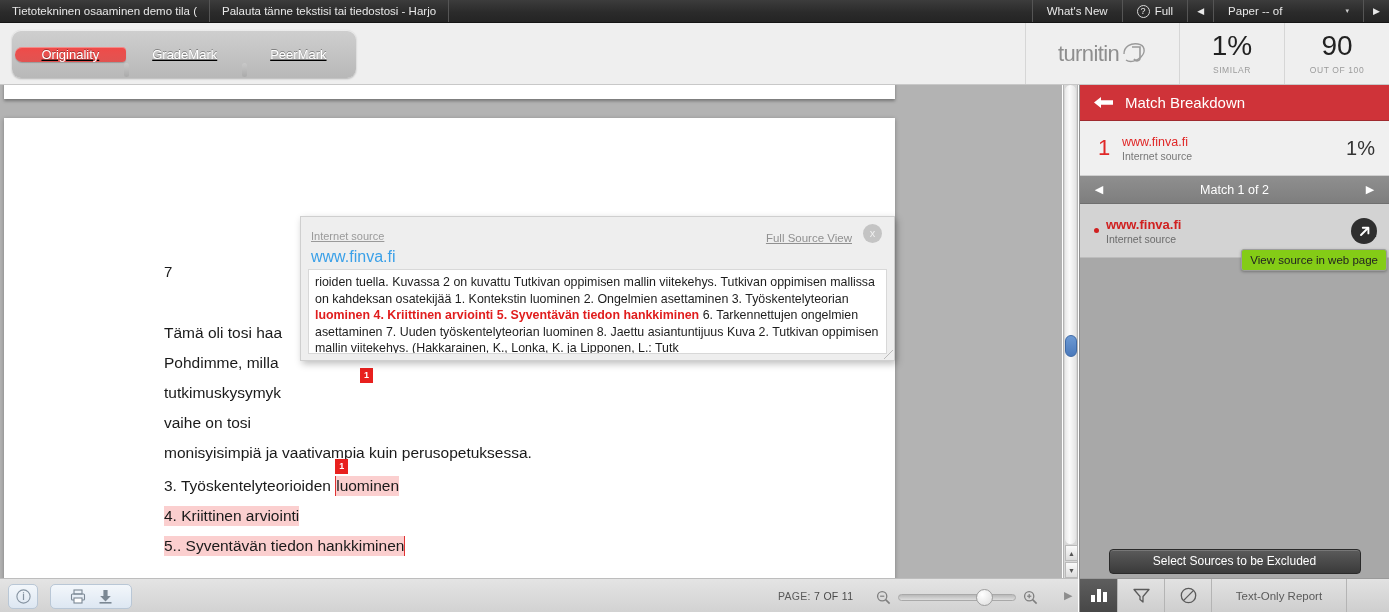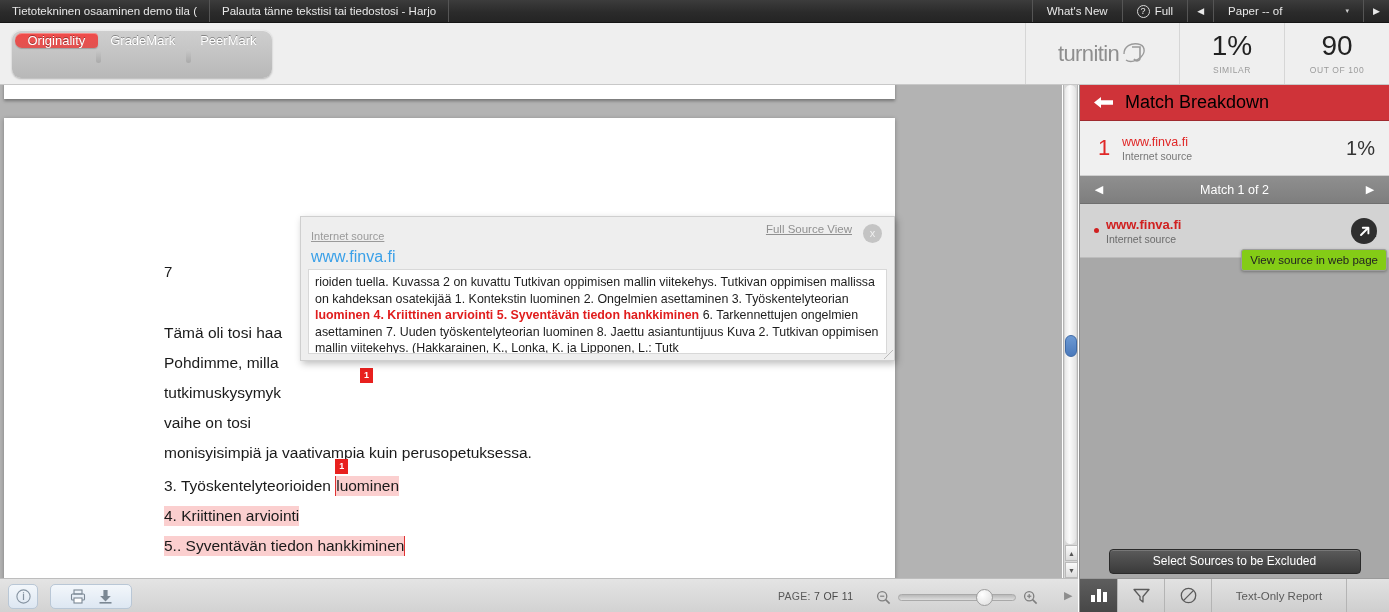--- a/index.html
+++ b/index.html
@@ -52,25 +52,25 @@
 
   
   .header {
     position: absolute; left: 0; top: 23px; width: 1389px; height: 62px;
     background: #efefef;
     border-bottom: 1px solid #c8c8c8;
   }
   
   .pillgroup {
     position: absolute; left: 12px; top: 7px;
-    height: 48px; width: 260px;
+    height: 48px; width: 344px;
     background: linear-gradient(to bottom, #cfcfcf, #b8b8b8);
     border-radius: 9px;
     box-shadow: inset 0 1px 0 rgba(255,255,255,.6), 0 1px 2px rgba(0,0,0,.25);
-    display: flex; align-items: flex-start; padding: 3px;
+    display: flex; align-items: center; padding: 3px; text-decoration: underline;
   }
   .pill {
     flex: 1 1 auto; display: flex; align-items: center; justify-content: center;
     font-size: 13px; color: #ffffff;
     text-shadow: 0 -1px 0 rgba(0,0,0,.35);
     position: relative;
   }
   .pill.active {
     background: linear-gradient(to bottom, #f04a48 0%, #e8504e 50%, #e05351 100%);
     border-radius: 7px 4px 4px 7px;
@@ -172,21 +172,21 @@
   }
   .popup-head { position: relative; height: 52px; padding: 9px 10px 0 10px; }
   .pop-kind {
     font-size: 11px; color: #9a9a9a; text-decoration: underline;
   }
   .pop-url {
     display: block; margin-top: 4px;
     font-size: 16px; color: #3aa0e8;
   }
   .pop-full {
-    position: absolute; right: 42px; top: 6px;
+    position: absolute; right: 42px; top: 15px;
     font-size: 11.5px; color: #909090; text-decoration: underline;
   }
   .pop-close {
     position: absolute; right: 12px; top: 7px;
     width: 19px; height: 19px; border-radius: 50%;
     background: #c4c4c4; color: #efefef;
     font-size: 11px; text-align: center; line-height: 19px;
   }
   .pop-body {
     position: absolute; left: 7px; right: 7px; top: 52px; bottom: 6px;
@@ -272,21 +272,21 @@
     position: absolute; left: 1079px; top: 85px; width: 310px; height: 527px;
     background: #a8a8a8;
     border-left: 1px solid #8f8f8f;
   }
   .sp-head {
     height: 36px; background: #cf3339;
     display: flex; align-items: center; gap: 12px; padding: 0 14px;
     border-bottom: 1px solid #a02a2f;
   }
   .sp-head .back { color: #fff; font-size: 17px; line-height: 1; }
-  .sp-head .ttl { color: #000000; font-size: 18px; }
+  .sp-head .ttl { color: #ffffff; font-size: 15px; }
 
   .sp-sourcerow {
     height: 55px; background: #f0f0f0;
     display: flex; align-items: center; padding: 0 14px 0 18px;
     border-bottom: 1px solid #cfcfcf;
   }
   .sp-sourcerow .rank { color: #e02727; font-size: 22px; width: 24px; }
   .sp-sourcerow .info { flex: 1 1 auto; }
   .sp-sourcerow .nm { color: #e02727; font-size: 12.5px; }
   .sp-sourcerow .sub { color: #777; font-size: 10.5px; margin-top: 1px; }

